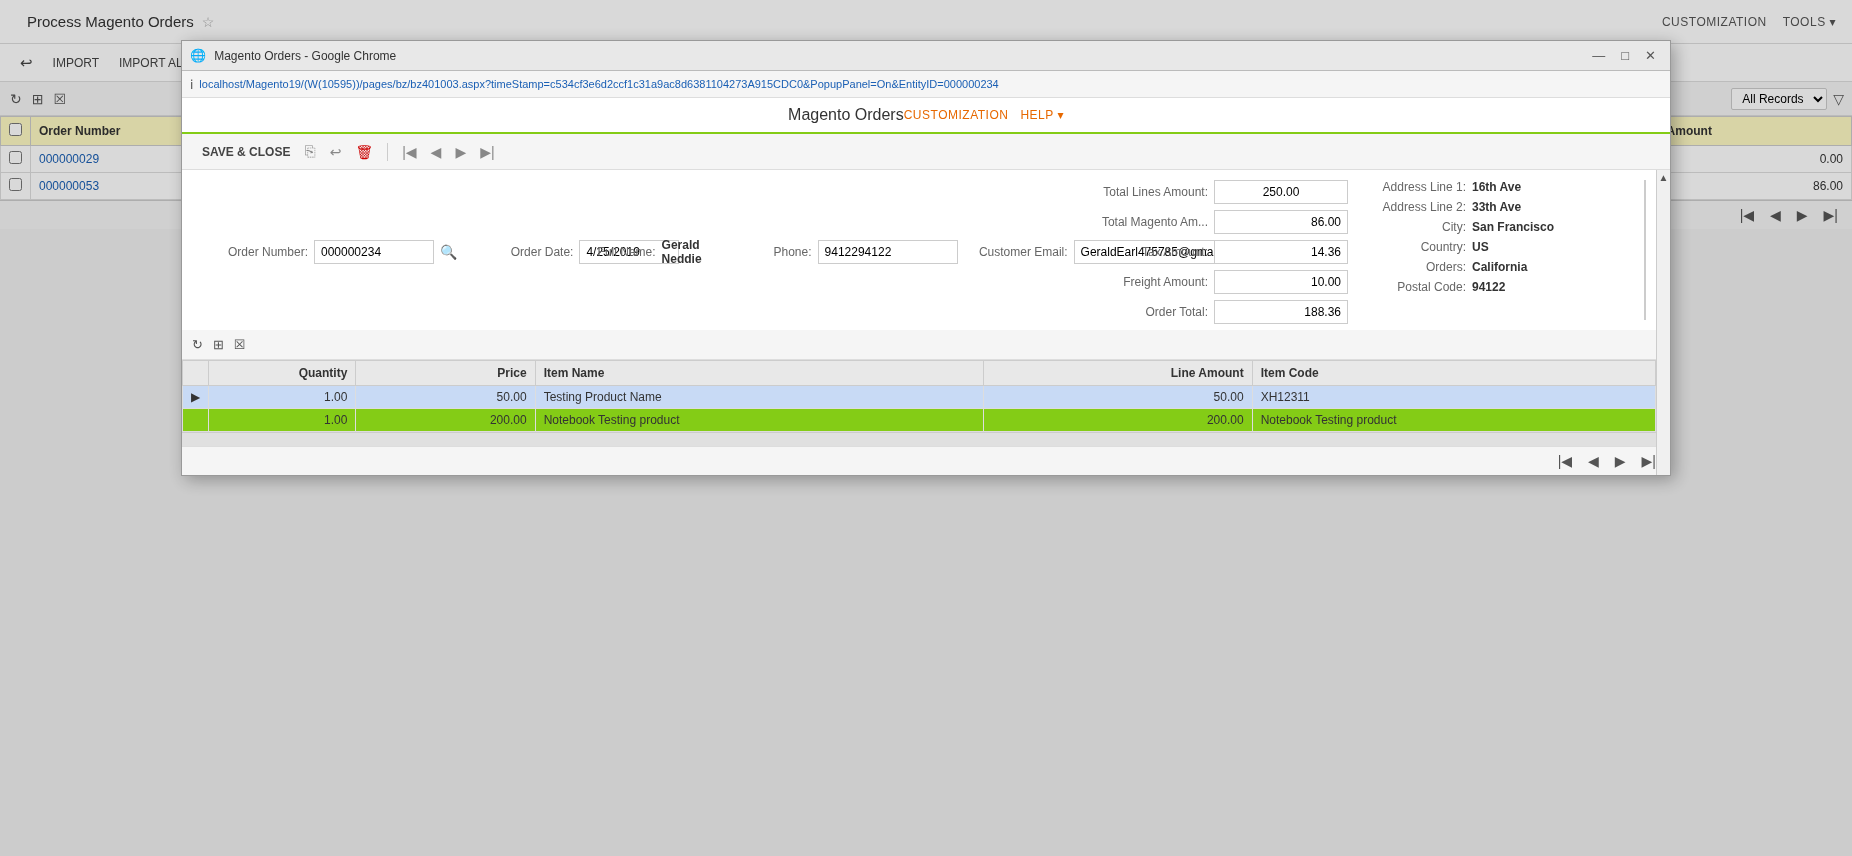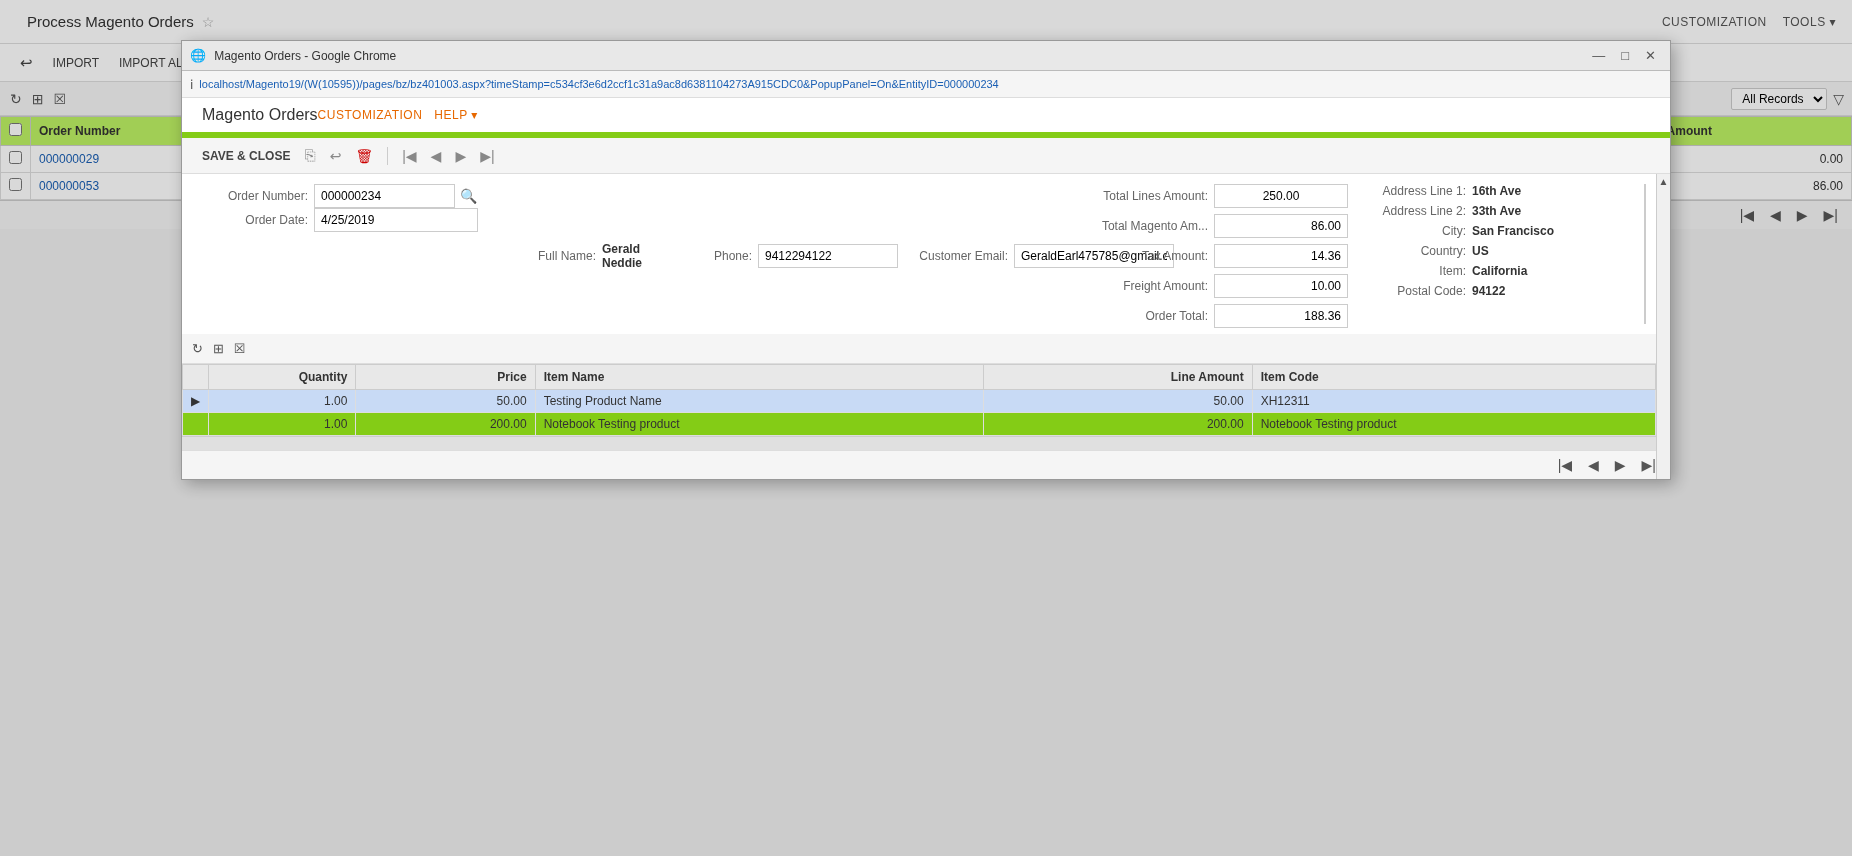--- a/index.html
+++ b/index.html
@@ -16,21 +16,21 @@
     .toolbar-btn { display: flex; align-items: center; gap: 4px; font-size: 12px; color: #444; cursor: pointer; background: none; border: none; padding: 2px 4px; }
 
     
     .grid-toolbar { display: flex; align-items: center; justify-content: space-between; padding: 4px 8px; background: #f5f5f5; border-bottom: 1px solid #ddd; height: 34px; }
     .grid-toolbar-left { display: flex; align-items: center; gap: 6px; }
     .grid-toolbar-right { display: flex; align-items: center; gap: 6px; }
     .all-records-select { font-size: 12px; border: 1px solid #ccc; padding: 2px 6px; border-radius: 2px; background: #fff; cursor: pointer; }
 
     
     .main-table { width: 100%; border-collapse: collapse; background: #fff; }
-    .main-table th { background: #bef264; border: 1px solid #ccc; padding: 6px 8px; text-align: left; font-size: 12px; font-weight: 600; white-space: nowrap; }
+    .main-table th { background: #fef9c3; border: 1px solid #ccc; padding: 6px 8px; text-align: left; font-size: 12px; font-weight: 600; white-space: nowrap; }
     .main-table th.sorted { background: #d0d8e8; }
     .main-table td { border: 1px solid #ddd; padding: 5px 8px; font-size: 12px; }
     .main-table a { color: #1a5fb4; text-decoration: none; }
     .checkbox-col { width: 24px; text-align: center; }
     .sort-arrow { margin-left: 4px; font-size: 10px; color: #555; }
 
     
     .modal-overlay { position: fixed; top: 0; left: 0; right: 0; bottom: 0; background: rgba(0,0,0,0.15); z-index: 100; display: flex; justify-content: center; align-items: flex-start; padding-top: 40px; }
     .modal { background: #fff; border: 1px solid #999; box-shadow: 4px 4px 16px rgba(0,0,0,0.3); width: 1490px; max-width: 98vw; border-radius: 0; }
 
@@ -38,21 +38,21 @@
     .modal-titlebar { display: flex; align-items: center; justify-content: space-between; background: #e8e8e8; border-bottom: 1px solid #bbb; padding: 4px 8px; height: 30px; }
     .modal-titlebar-left { display: flex; align-items: center; gap: 8px; font-size: 12px; color: #333; }
     .modal-titlebar-right { display: flex; align-items: center; gap: 4px; }
     .modal-btn { background: none; border: none; cursor: pointer; font-size: 13px; color: #555; padding: 2px 6px; }
 
     
     .modal-addressbar { display: flex; align-items: center; gap: 6px; padding: 4px 8px; background: #f5f5f5; border-bottom: 1px solid #ddd; font-size: 11px; color: #555; }
     .modal-url { color: #1a5fb4; }
 
     
-    .modal-header { display: flex; align-items: center; justify-content: flex-start; padding: 8px 20px; background: #fff; border-bottom: 6px solid #84cc16; }
+    .modal-header { display: flex; align-items: center; justify-content: center; padding: 8px 20px; background: #fff; border-bottom: 2px solid #84cc16; }
     .modal-title { font-size: 16px; font-weight: 500; color: #333; }
     .modal-header-right { display: flex; align-items: center; gap: 12px; }
     .modal-header-btn { font-size: 12px; color: #e76800; cursor: pointer; background: none; border: none; font-weight: 500; letter-spacing: 0.5px; }
 
     
     .modal-toolbar { display: flex; align-items: center; gap: 6px; padding: 5px 16px; background: #f5f5f5; border-bottom: 1px solid #ddd; height: 36px; }
     .modal-tb-btn { display: flex; align-items: center; gap: 3px; font-size: 12px; color: #888; cursor: pointer; background: none; border: none; padding: 2px 4px; }
     .save-close-btn { color: #444; font-weight: 700; }
     .modal-tb-divider { width: 1px; height: 18px; background: #ccc; margin: 0 4px; }
     .form-row { display: flex; align-items: center; gap: 6px; }
@@ -230,21 +230,21 @@
     </div>
 
     <div style="position:relative;overflow:hidden;">
 
       <div style="position:absolute;right:0;top:0;width:14px;height:100%;background:#f0f0f0;border-left:1px solid #ccc;z-index:10;display:flex;flex-direction:column;align-items:center;justify-content:flex-start;padding-top:2px;">
         <span style="font-size:10px;cursor:pointer;color:#555;">▲</span>
       </div>
 
       <div style="display:flex;padding:10px 24px 6px 16px;">
 
-        <div style="min-width:280px;display:flex;flex-direction:column;">
+        <div style="min-width:280px;display:flex;flex-direction:row;gap:6px;">
           <div class="form-row">
             <span class="form-label">Order Number:</span>
             <input class="form-input" type="text" value="000000234" style="width: 120px;">
             <span style="font-size:14px;cursor:pointer;color:#555;">🔍</span>
           </div>
           <div class="form-row">
             <span class="form-label">Order Date:</span>
             <input class="form-input" type="text" value="4/25/2019" style="width: 100px;">
           </div>
         </div>
@@ -298,21 +298,21 @@
           </div>
           <div class="form-row">
             <span class="form-label" style="min-width:110px;">City:</span>
             <span class="form-value">San Francisco</span>
           </div>
           <div class="form-row">
             <span class="form-label" style="min-width:110px;">Country:</span>
             <span class="form-value">US</span>
           </div>
           <div class="form-row">
-            <span class="form-label" style="min-width:110px;">Item:</span>
+            <span class="form-label" style="min-width:110px;">Orders:</span>
             <span class="form-value">California</span>
           </div>
           <div class="form-row">
             <span class="form-label" style="min-width:110px;">Postal Code:</span>
             <span class="form-value">94122</span>
           </div>
         </div>
 
         <div style="flex:1;margin-left:8px;">
           <textarea style="width: 100%; height: 140px; border: 1px solid rgb(204, 204, 204); resize: none; font-size: 12px;"></textarea>

